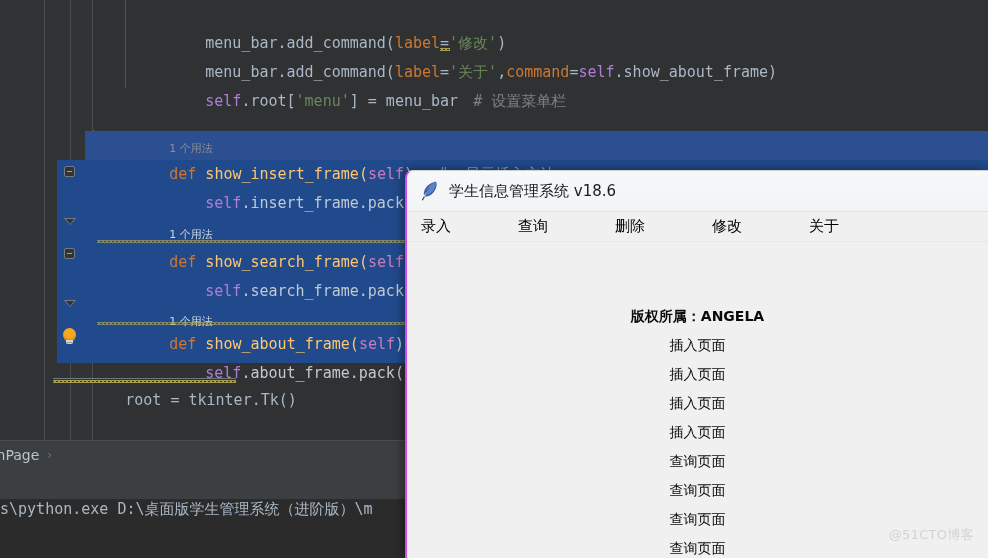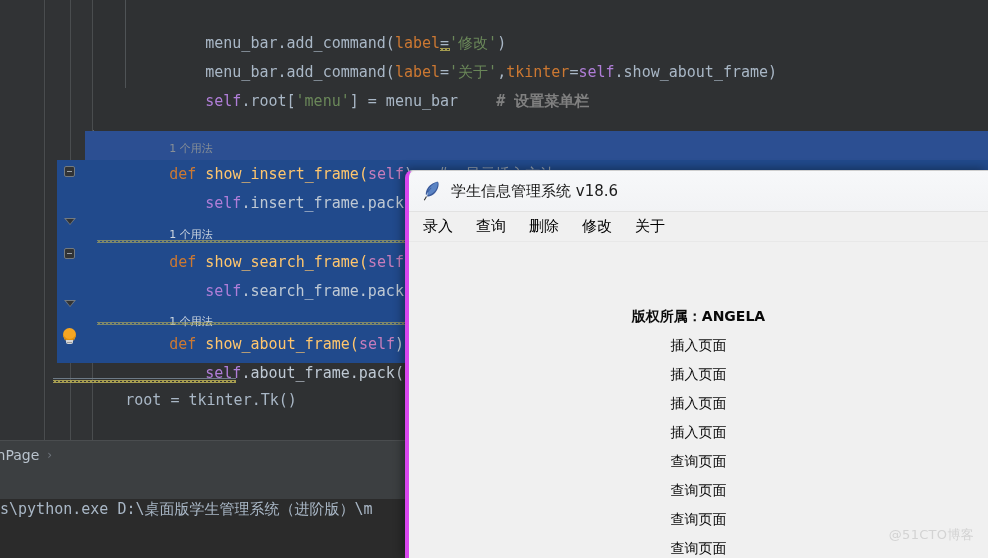--- a/index.html
+++ b/index.html
@@ -149,21 +149,21 @@
     font-family: "DejaVu Sans Mono", "Liberation Mono", monospace;
     font-size: 15px; color: #a9b7c6; white-space: pre;
   }
 
   
   .tkwin {
     position: absolute; left: 405px; top: 170px;
     width: 583px; height: 388px;
     background: #f0f0f0;
     border-top-left-radius: 8px;
-    border-left: 4px solid #d946ef;
+    border-left: 2px solid #d946ef;
     border-top: 1px solid #cfcfcf;
     overflow: hidden;
     box-shadow: -3px -2px 10px rgba(0,0,0,.35);
   }
   .tk-titlebar {
     position: relative; height: 41px;
     background: linear-gradient(#f7f8fa, #f2f3f5);
     border-bottom: 1px solid #e2e2e2;
     border-top-left-radius: 8px;
     display: flex; align-items: center;
@@ -172,20 +172,21 @@
   .tk-icon { width: 22px; height: 22px; margin-right: 9px; flex: 0 0 auto; }
   .tk-title {
     font-family: "DejaVu Sans", "Liberation Sans", sans-serif;
     font-size: 15px; color: #1b1b1b;
   }
   .tk-menubar {
     height: 30px; background: #f0f0f0;
     display: flex; align-items: center;
     padding-left: 13px;
     border-bottom: 1px solid #e8e8e8;
+    gap: 44px;
   }
   .tk-menu-item {
     font-family: "DejaVu Sans", "Liberation Sans", sans-serif;
     font-size: 15px; color: #000;
     margin-right: 21px; cursor: default;
     padding: 2px 1px;
   }
   .tk-body { position: relative; height: 316px; background: #f0f0f0; }
   .tk-label {
     position: absolute; width: 100%; text-align: center;
@@ -226,26 +227,26 @@
 
     <div class="code-layer">
 
       
       <div class="cl" style="top:0px; left:133px;">
         <span class="tok t-plain">menu_bar.add_command(</span><span class="tok t-kwarg">label</span><span class="tok t-plain">=</span><span class="tok t-str">'修改'</span><span class="tok t-plain">)</span>
       </div>
 
       
       <div class="cl" style="top:29px; left:133px;">
-        <span class="tok t-plain">menu_bar.add_command(</span><span class="tok t-kwarg">label</span><span class="tok t-plain">=</span><span class="tok t-str">'关于'</span><span class="tok t-plain">,</span><span class="tok t-kwarg">tkinter</span><span class="tok t-plain">=</span><span class="tok t-self">self</span><span class="tok t-plain">.show_about_frame)</span>
+        <span class="tok t-plain">menu_bar.add_command(</span><span class="tok t-kwarg">label</span><span class="tok t-plain">=</span><span class="tok t-str">'关于'</span><span class="tok t-plain">,</span><span class="tok t-kwarg">command</span><span class="tok t-plain">=</span><span class="tok t-self">self</span><span class="tok t-plain">.show_about_frame)</span>
       </div>
 
       
       <div class="cl" style="top:58px; left:133px;">
-        <span class="tok t-self">self</span><span class="tok t-plain">.root[</span><span class="tok t-str">'menu'</span><span class="tok t-plain">] = menu_bar</span><span class="tok t-comment" style="margin-left:38px;font-weight:bold;"># 设置菜单栏</span>
+        <span class="tok t-self">self</span><span class="tok t-plain">.root[</span><span class="tok t-str">'menu'</span><span class="tok t-plain">] = menu_bar</span><span class="tok t-comment" style="margin-left:15px;"># 设置菜单栏</span>
       </div>
 
       
       <div class="cl" style="top:104px; left:97px;">
         <span class="tok t-hint">1 个用法</span>
       </div>
 
       
       <div class="cl" style="top:131px; left:97px;">
         <span class="tok t-kw">def</span><span class="tok t-fn"> show_insert_frame(</span><span class="tok t-param">self</span><span class="tok t-sel-plain">):</span><span class="tok t-sel-comment" style="margin-left:16px;">#  显示插入方法</span>

